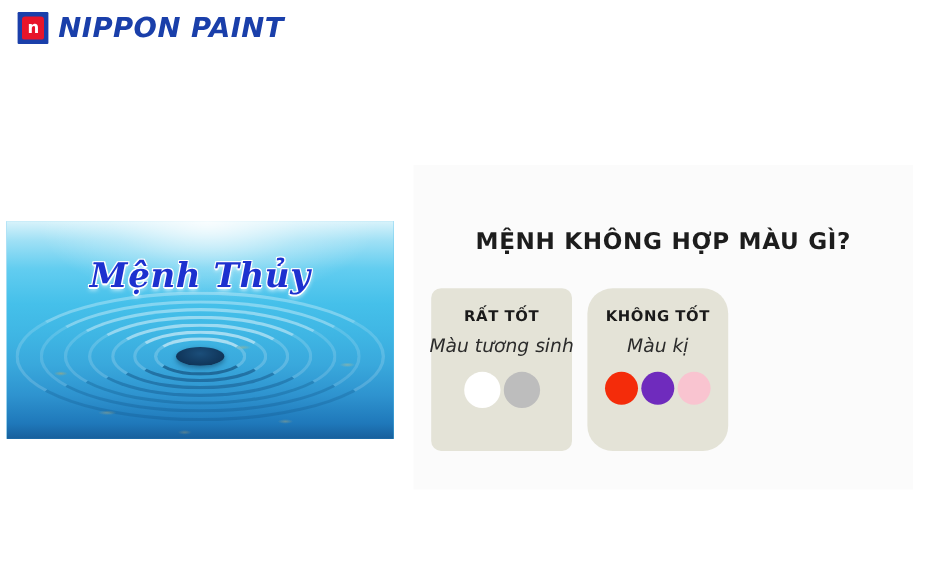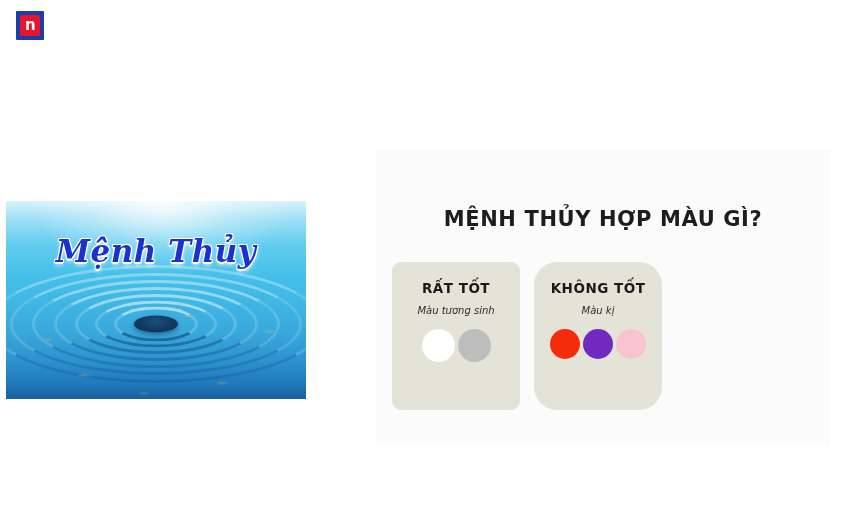--- a/index.html
+++ b/index.html
@@ -63,21 +63,21 @@
     letter-spacing: 0.4px;
     color: #1a3faa;
     white-space: nowrap;
   }
 
   
   .hero-image {
     position: absolute;
     left: 6px;
     top: 201px;
-    width: 300px;
+    width: 352px;
     height: 198px;
     overflow: hidden;
     background: #37b5e8;
   }
   .hero-water {
     position: absolute;
     left: 0; top: 0; right: 0; bottom: 0;
     background:
       radial-gradient(ellipse 58% 42% at 50% 62%, rgba(255,255,255,0.00) 0%, rgba(255,255,255,0.00) 100%),
       linear-gradient(180deg, #d9f3fb 0%, #9fe0f5 9%, #62cdf0 22%, #45c0ea 38%, #3fb6e4 52%, #39a8dc 66%, #2e93cf 80%, #1f78ba 93%, #175f9c 100%);
@@ -193,21 +193,21 @@
     font-size: 13.5px;
     letter-spacing: 0.5px;
     color: #1a1a1a;
     white-space: nowrap;
   }
   .card-subtitle {
     margin-top: 9px;
     font-family: "DejaVu Sans", sans-serif;
     font-style: italic;
     font-weight: 400;
-    font-size: 10px;
+    font-size: 17px;
     color: #2b2b2b;
     white-space: nowrap;
   }
   .swatch-row {
     margin-top: 13px;
     display: flex;
     gap: 3px;
     align-items: center;
     justify-content: center;
   }
@@ -220,39 +220,40 @@
   .swatch.sw-3 { width: 30px; height: 30px; }
 </style>
 </head>
 <body>
 
 <div class="brand-header">
   <div class="brand-mark">
     <div class="mark-inner"></div>
     <div class="mark-letter">n</div>
   </div>
+  <div class="brand-wordmark">NIPPON PAINT</div>
 </div>
 
 <div class="hero-image">
   <div class="hero-water"></div>
   <div class="hero-top-glow"></div>
   <div class="ripple r1"></div>
   <div class="ripple r2"></div>
   <div class="ripple r3"></div>
   <div class="ripple r4"></div>
   <div class="ripple r5"></div>
   <div class="ripple r6"></div>
   <div class="ripple r7"></div>
   <div class="ripple-core"></div>
   <div class="hero-flecks"></div>
   <div class="hero-caption">Mệnh Thủy</div>
 </div>
 
 <div class="info-panel">
-  <div class="panel-title">MỆNH THỦY HỢP MÀU GÌ?</div>
+  <div class="panel-title">MỆNH KHÔNG HỢP MÀU GÌ?</div>
   <div class="cards-row" id="cards-row">
       <div class="color-card" style="background: rgb(228, 227, 215);">
         <div class="card-title">RẤT TỐT</div>
         <div class="card-subtitle">Màu tương sinh</div>
         <div class="swatch-row">
           <div class="swatch" style="background: rgb(255, 255, 255);"></div>
           <div class="swatch" style="background: rgb(189, 189, 189);"></div>
         </div>
       </div>
       <div class="color-card" style="background: rgb(228, 227, 215); border-radius: 23px;">

